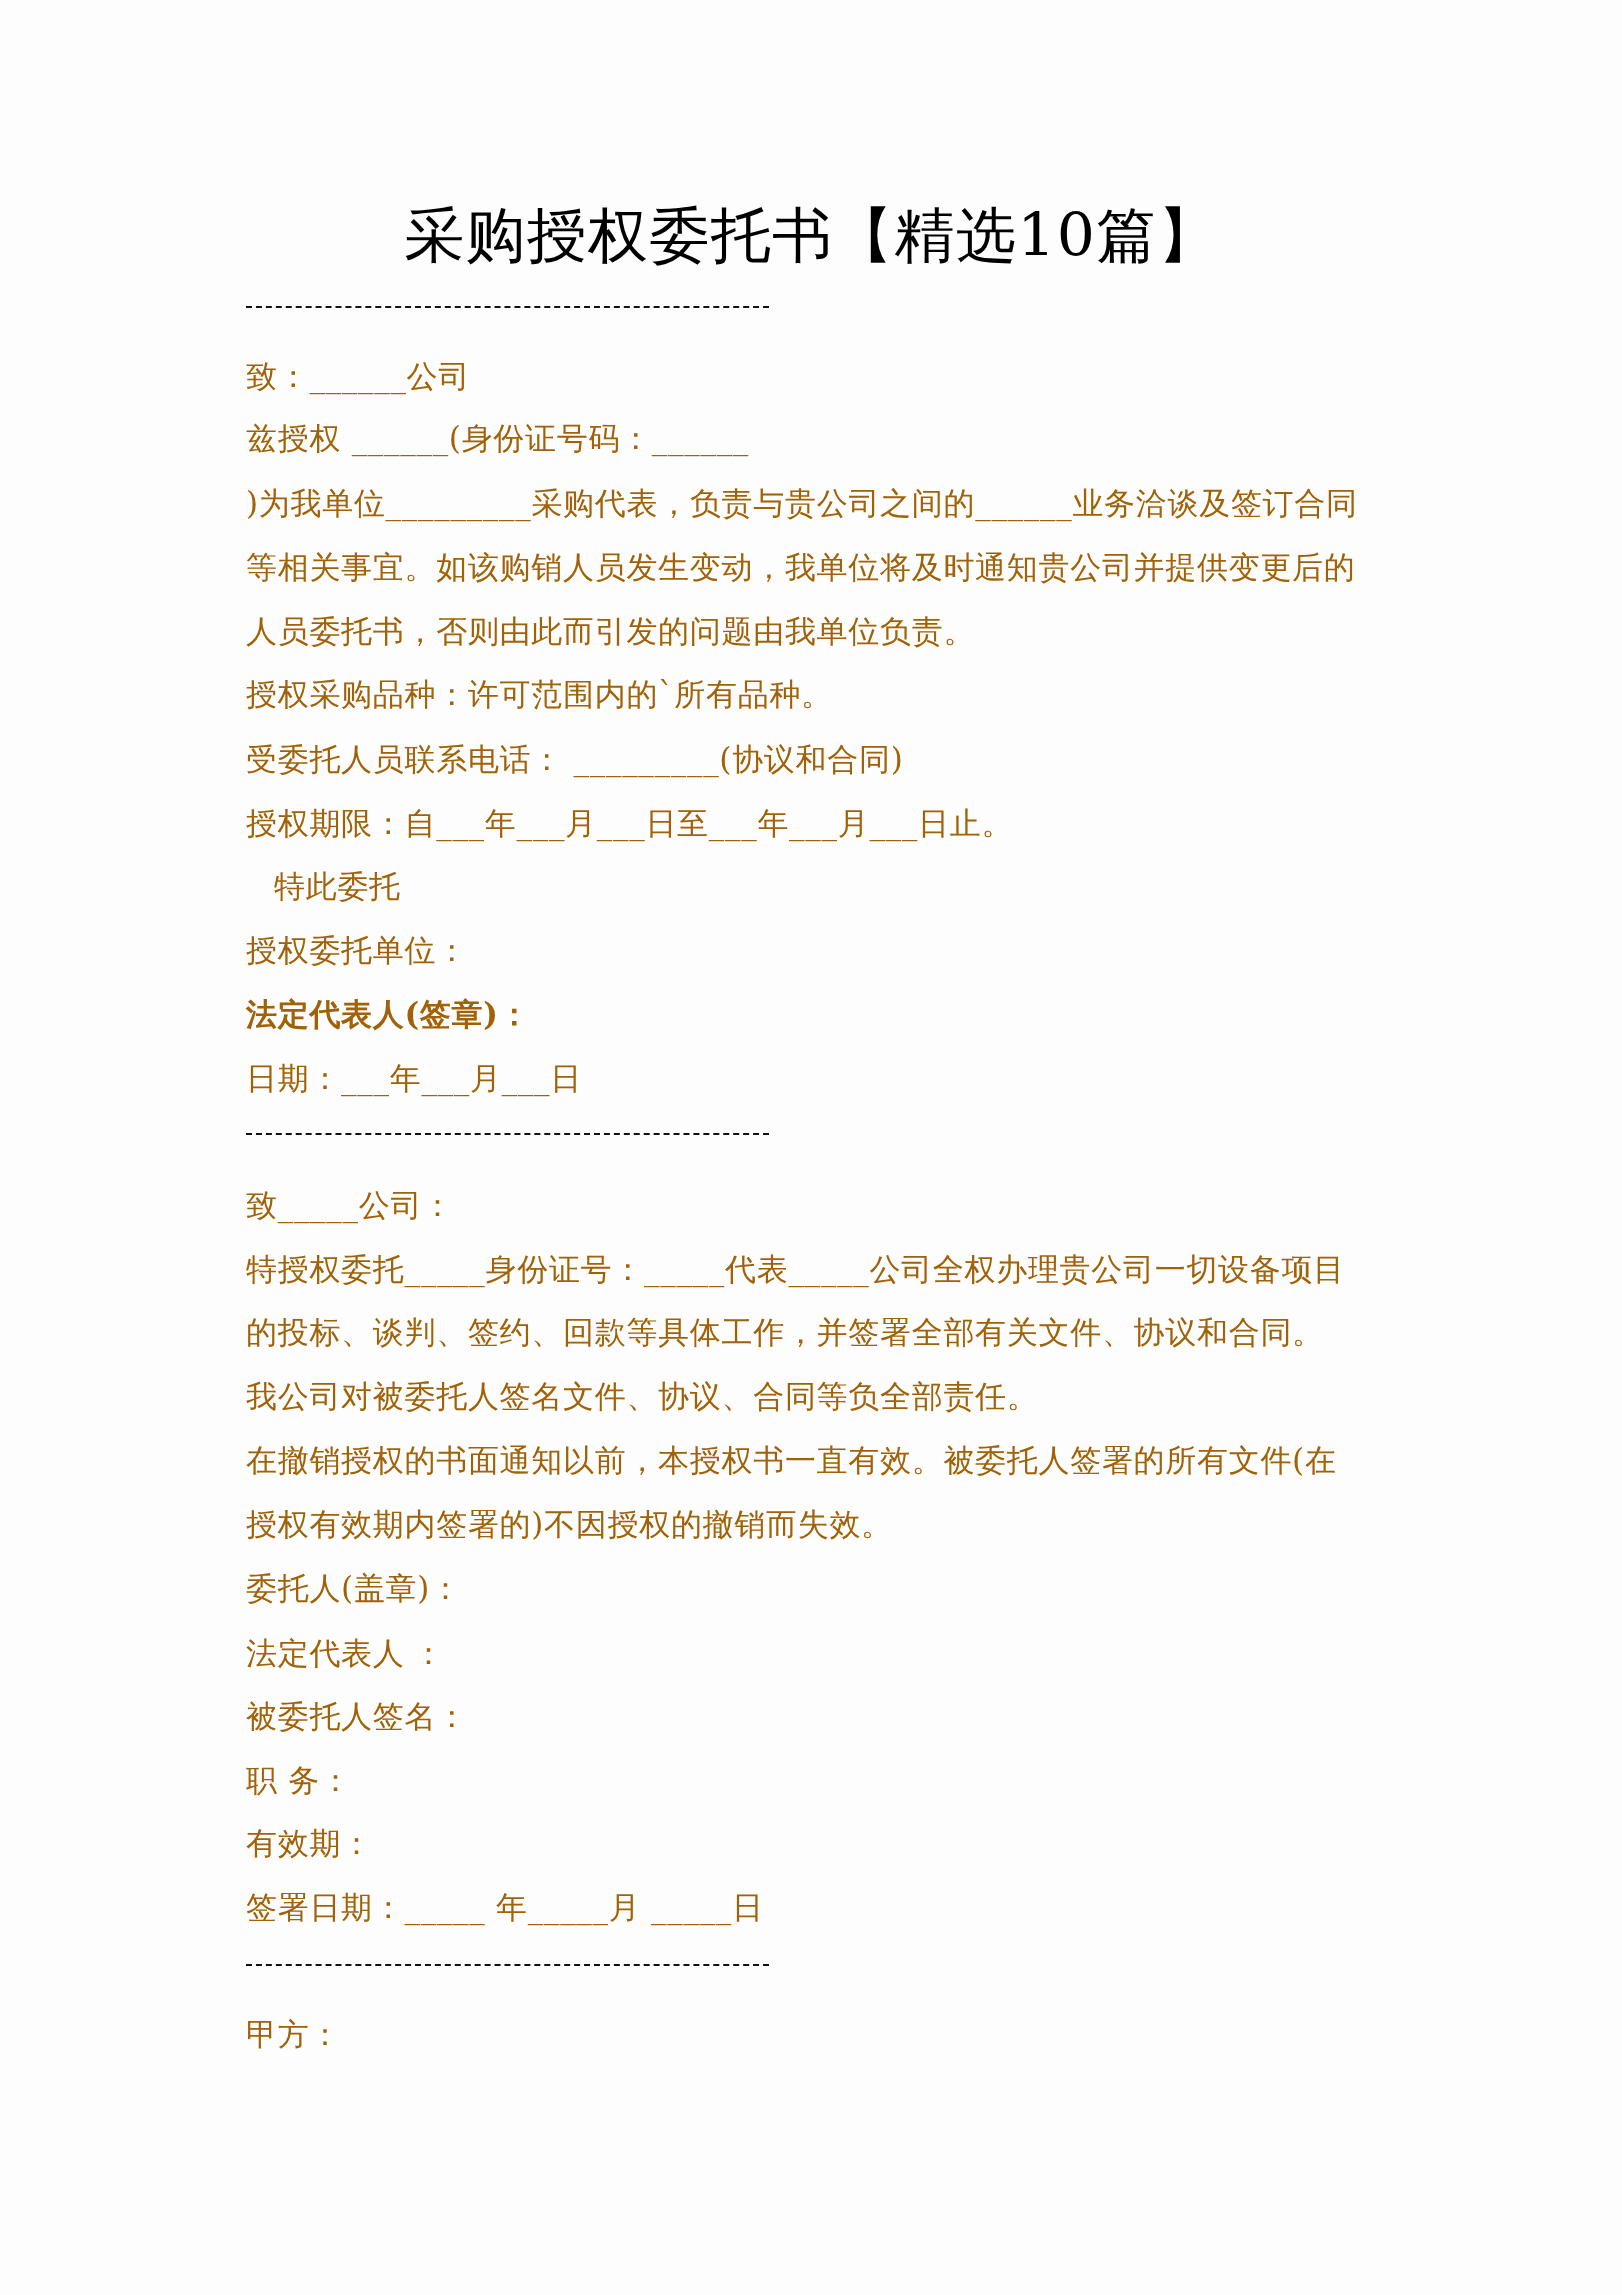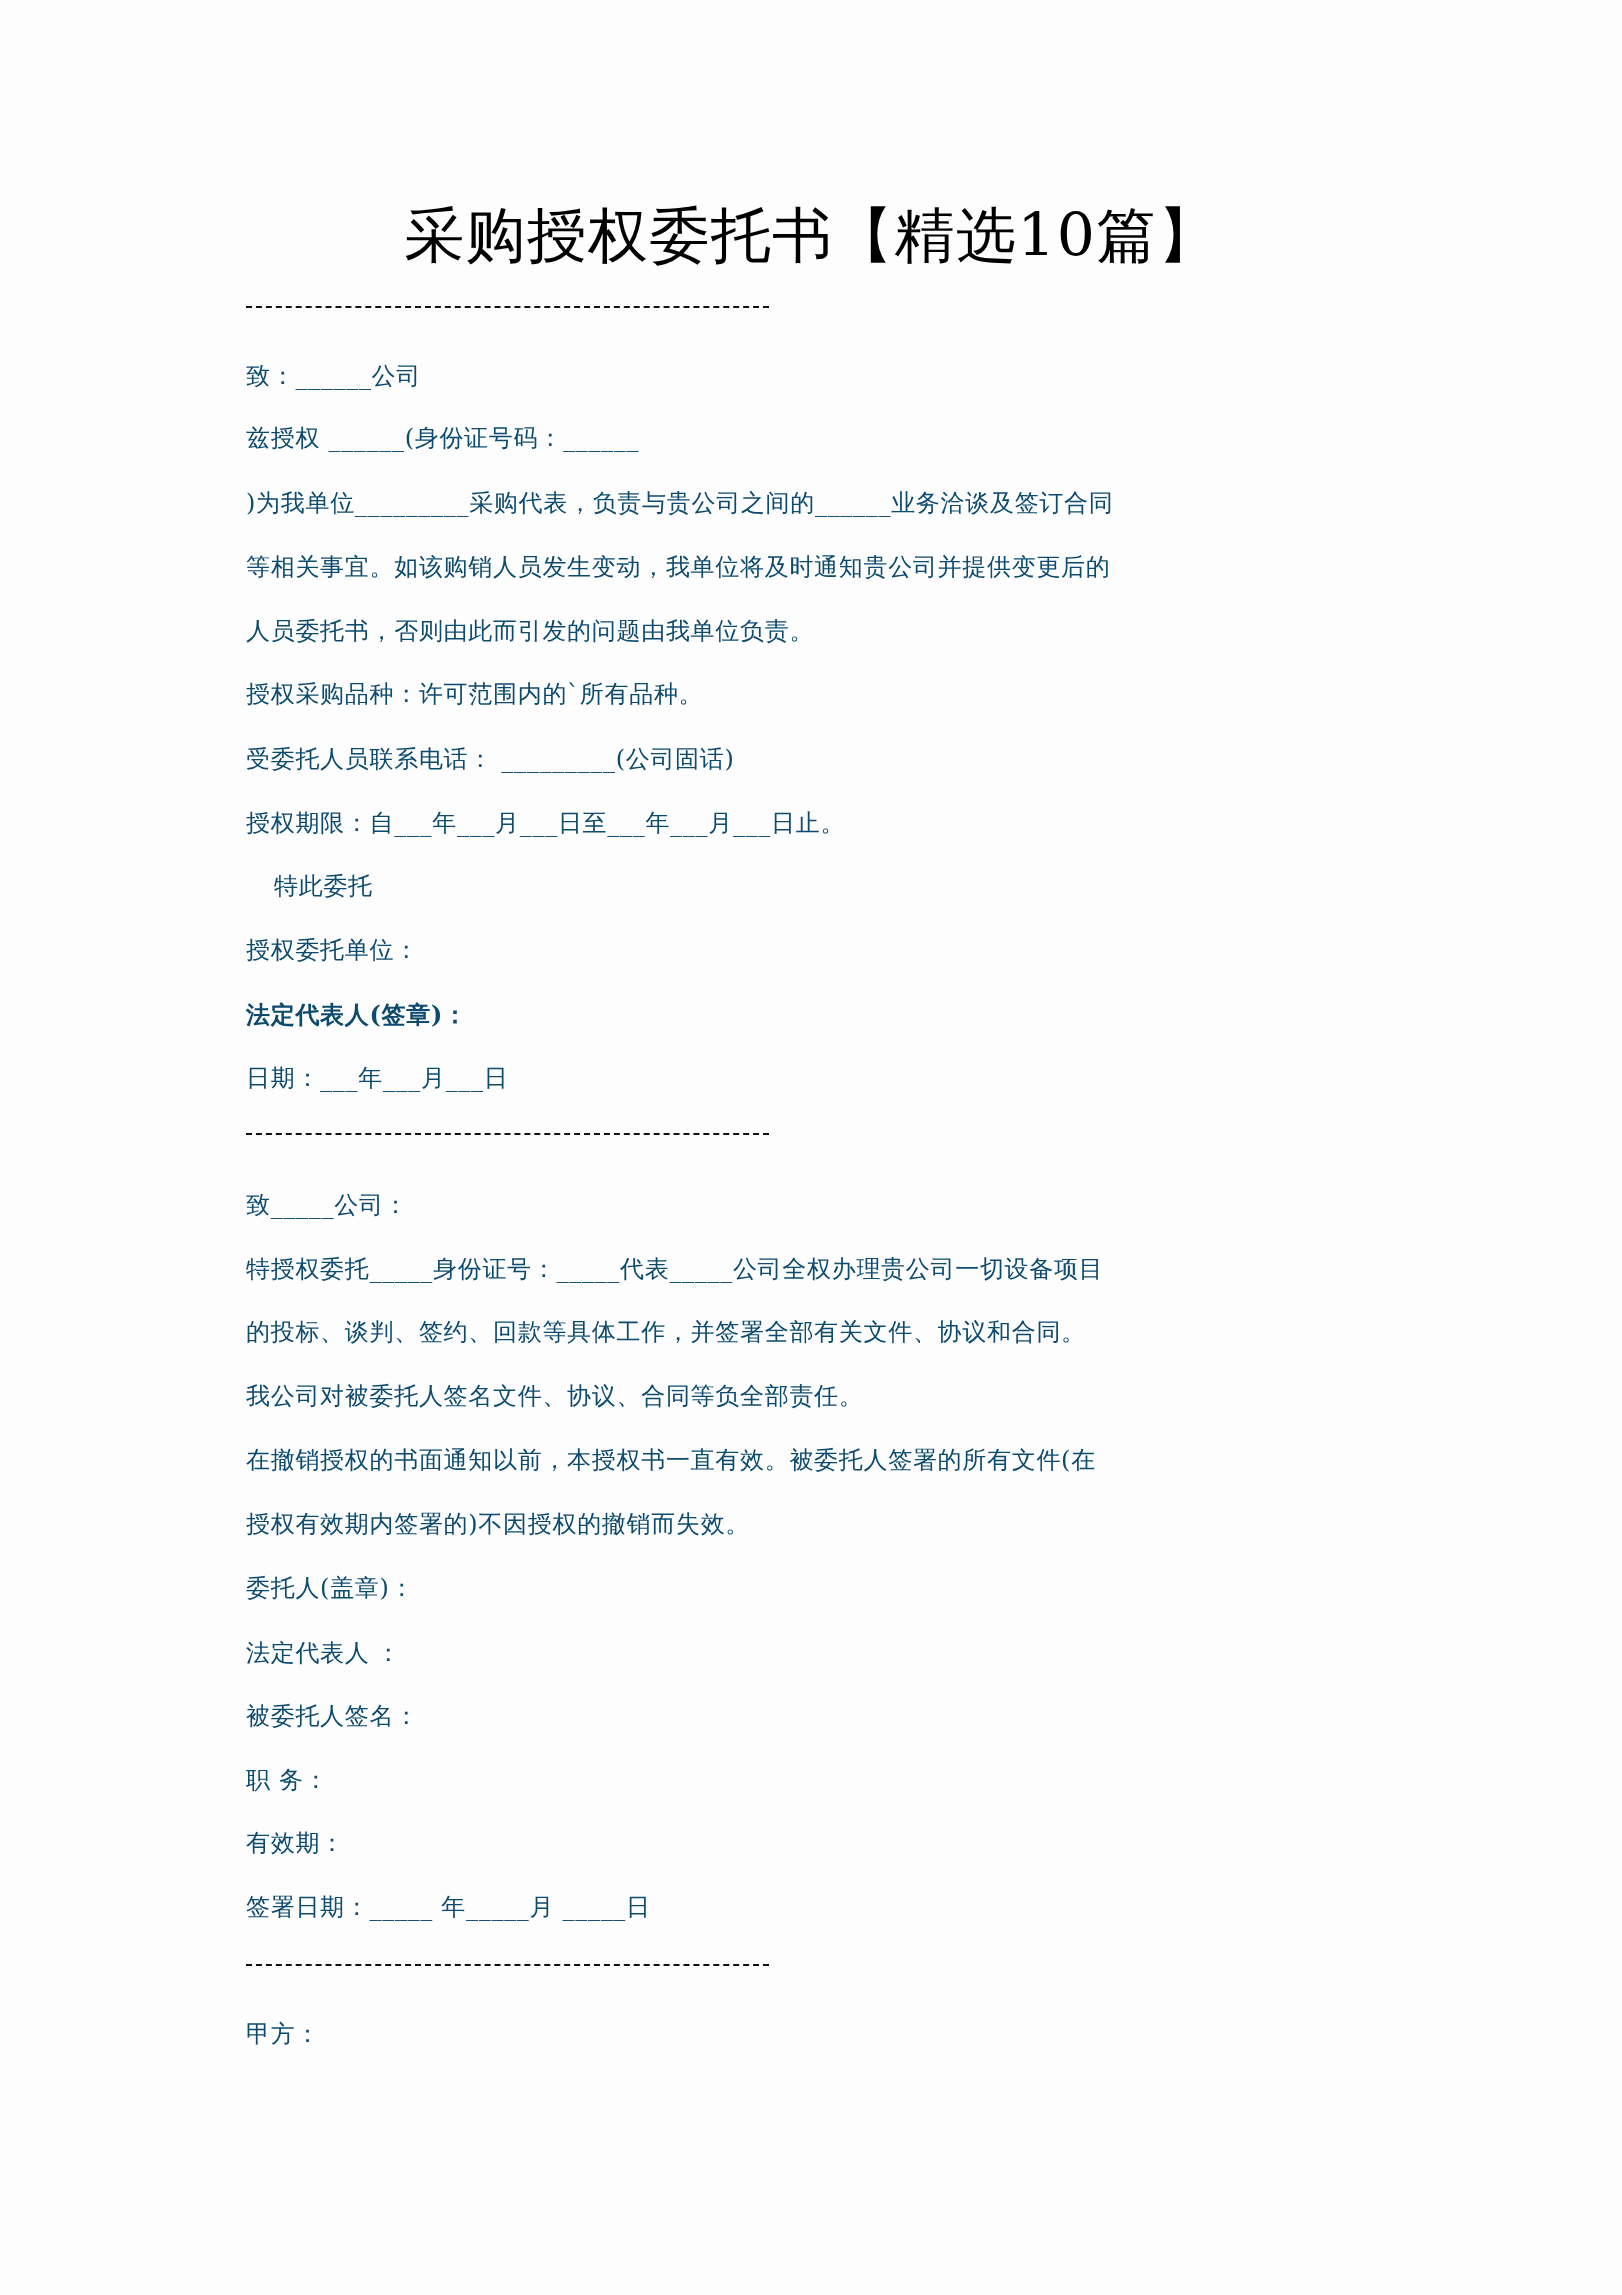--- a/index.html
+++ b/index.html
@@ -3,39 +3,39 @@
 <meta charset="utf-8">
 <style>
   html, body { margin: 0; padding: 0; background: #fdfdfd; }
   body { width: 1623px; height: 2295px; position: relative; overflow: hidden;
          font-family: "DejaVu Serif", "Liberation Serif", serif; color: #111; }
   .page { position: absolute; left: 0; top: 0; width: 1623px; height: 2295px; background: #fdfdfd; }
   .title { position: absolute; left: 0; width: 1623px; top: 196px; text-align: center;
            font-size: 60px; line-height: 79px; letter-spacing: 1.3px; color: #000; }
   .rule { position: absolute; left: 246px; width: 523px; height: 0;
           border-top: 2.6px dashed #111; }
-  .line { position: absolute; left: 246px; width: 1132px; font-size: 24px; line-height: 39px;
-          white-space: nowrap; letter-spacing: 0.7px; color: #0c4a6e; }
+  .line { position: absolute; left: 246px; width: 1132px; font-size: 31px; line-height: 39px;
+          white-space: nowrap; letter-spacing: 0.7px; color: #a16207; }
 </style>
 </head>
 <body>
 
 <div class="page">
 
   <div class="title">采购授权委托书【精选10篇】</div>
 
   <div class="rule" style="top:306px;"></div>
 
   <div class="line" style="top:357px;">致：______公司</div>
   <div class="line" style="top:419px;">兹授权 ______(身份证号码：______</div>
   <div class="line" style="top:484px;">)为我单位_________采购代表，负责与贵公司之间的______业务洽谈及签订合同</div>
   <div class="line" style="top:548px;">等相关事宜。如该购销人员发生变动，我单位将及时通知贵公司并提供变更后的</div>
   <div class="line" style="top:612px;">人员委托书，否则由此而引发的问题由我单位负责。</div>
   <div class="line" style="top:675px;">授权采购品种：许可范围内的`所有品种。</div>
-  <div class="line" style="top:740px;">受委托人员联系电话：  _________(公司固话)</div>
+  <div class="line" style="top:740px;">受委托人员联系电话：  _________(协议和合同)</div>
   <div class="line" style="top:804px;">授权期限：自___年___月___日至___年___月___日止。</div>
   <div class="line" style="top:867px;margin-left:28px;">特此委托</div>
   <div class="line" style="top:931px;">授权委托单位：</div>
   <div class="line" style="top:995px;font-weight:bold;">法定代表人(签章)：</div>
   <div class="line" style="top:1059px;">日期：___年___月___日</div>
 
   <div class="rule" style="top:1133px;"></div>
 
   <div class="line" style="top:1186px;">致_____公司：</div>
   <div class="line" style="top:1250px;">特授权委托_____身份证号：_____代表_____公司全权办理贵公司一切设备项目</div>

